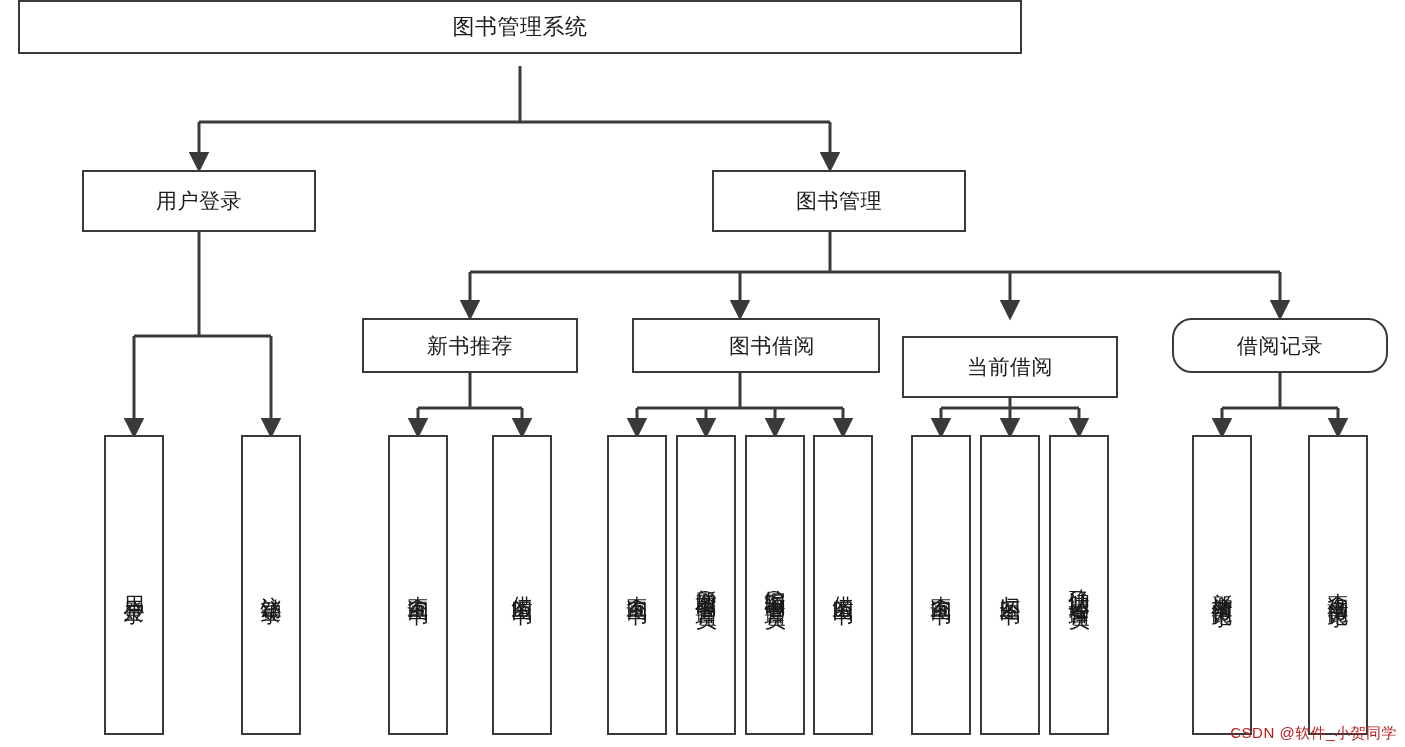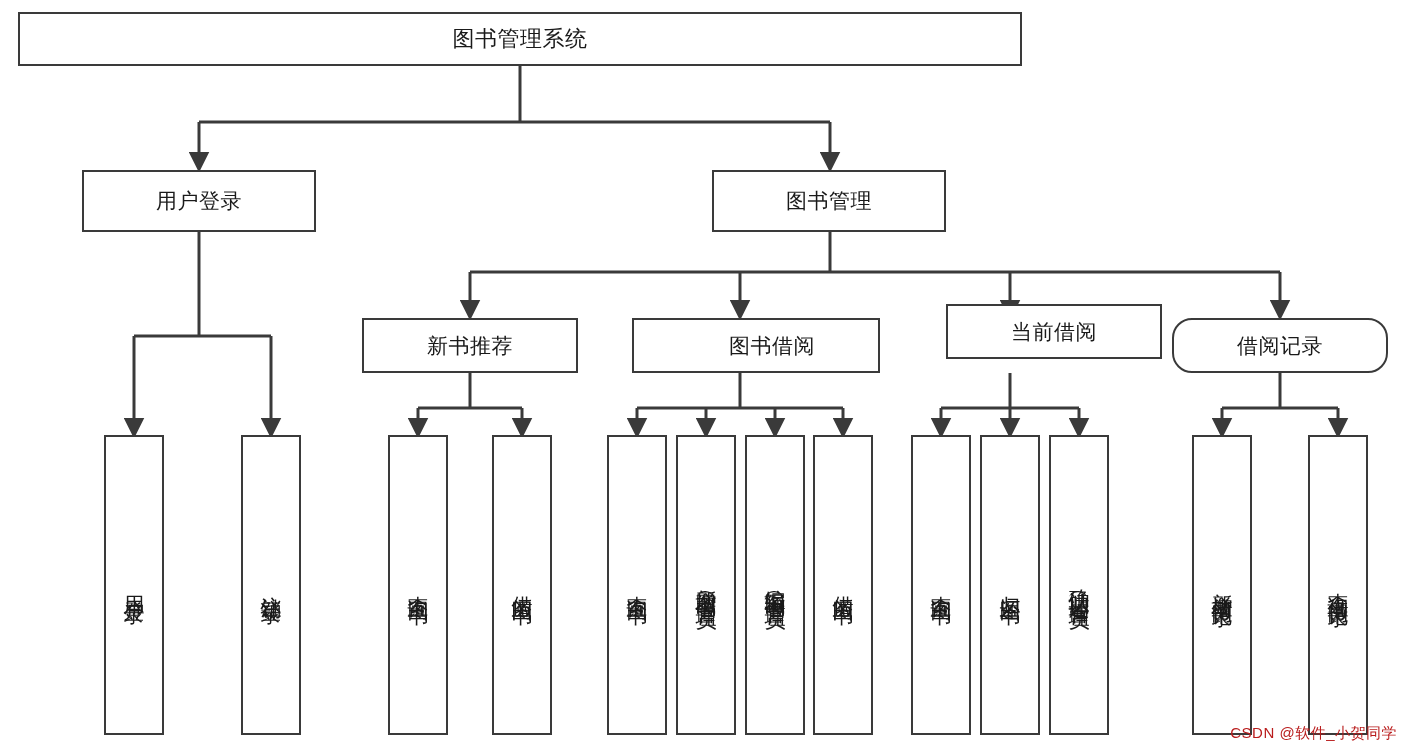--- a/index.html
+++ b/index.html
@@ -123,41 +123,41 @@
       <path d="M 1010 408 L 1010 428" marker-end="url(#arrow)"></path>
       <path d="M 1079 408 L 1079 428" marker-end="url(#arrow)"></path>
 
       <path d="M 1280 373 L 1280 408"></path>
       <path d="M 1222 408 L 1338 408"></path>
       <path d="M 1222 408 L 1222 428" marker-end="url(#arrow)"></path>
       <path d="M 1338 408 L 1338 428" marker-end="url(#arrow)"></path>
     </g>
   </svg>
 
-  <div class="node horiz root" style="left:18px; top:12px; width:1004px; height:54px;">
+  <div class="node horiz root" style="left:18px; top:0; width:1004px; height:54px;">
     <span class="label">图书管理系统</span>
   </div>
 
   <div class="node horiz" style="left:82px; top:170px; width:234px; height:62px;">
     <span class="label">用户登录</span>
   </div>
 
-  <div class="node horiz" style="left:712px; top:170px; width:234px; height:62px;">
+  <div class="node horiz" style="left:712px; top:170px; width:254px; height:62px;">
     <span class="label">图书管理</span>
   </div>
 
   <div class="node horiz" style="left:362px; top:318px; width:216px; height:55px;">
     <span class="label">新书推荐</span>
   </div>
 
   <div class="node horiz" style="left:632px; top:318px; width:248px; height:55px;padding-left:32px;">
     <span class="label">图书借阅</span>
   </div>
 
-  <div class="node horiz" style="left:902px; top:304px; width:216px; height:55px;margin-left:44px;">
+  <div class="node horiz" style="left:902px; top:336px; width:216px; height:62px;">
     <span class="label">当前借阅</span>
   </div>
 
   <div class="node horiz" style="left:1172px; top:318px; width:216px; height:55px;border-radius:20px;">
     <span class="label">借阅记录</span>
   </div>
 
   <div class="node vert" style="left:104px; top:435px; width:60px; height:300px;">
     <span class="label">用户登录</span>
   </div>

